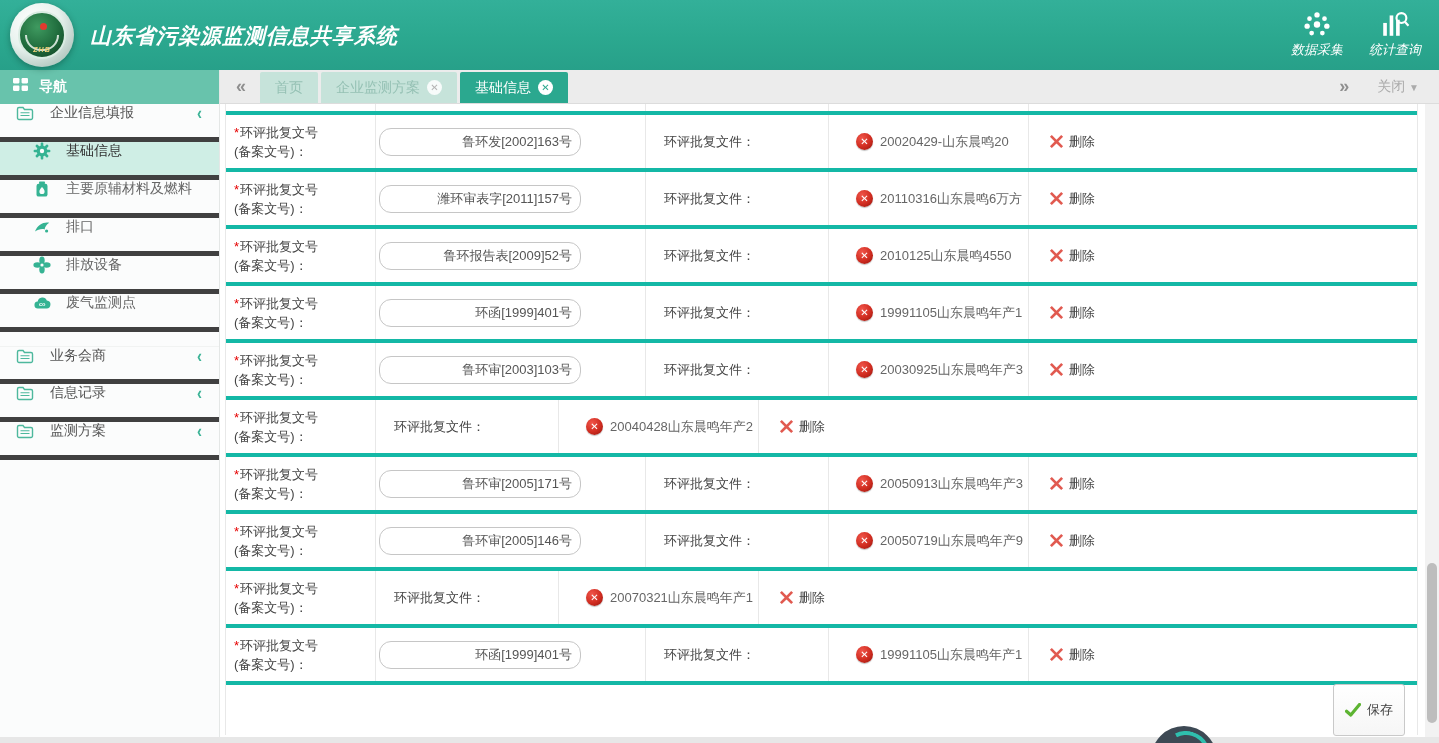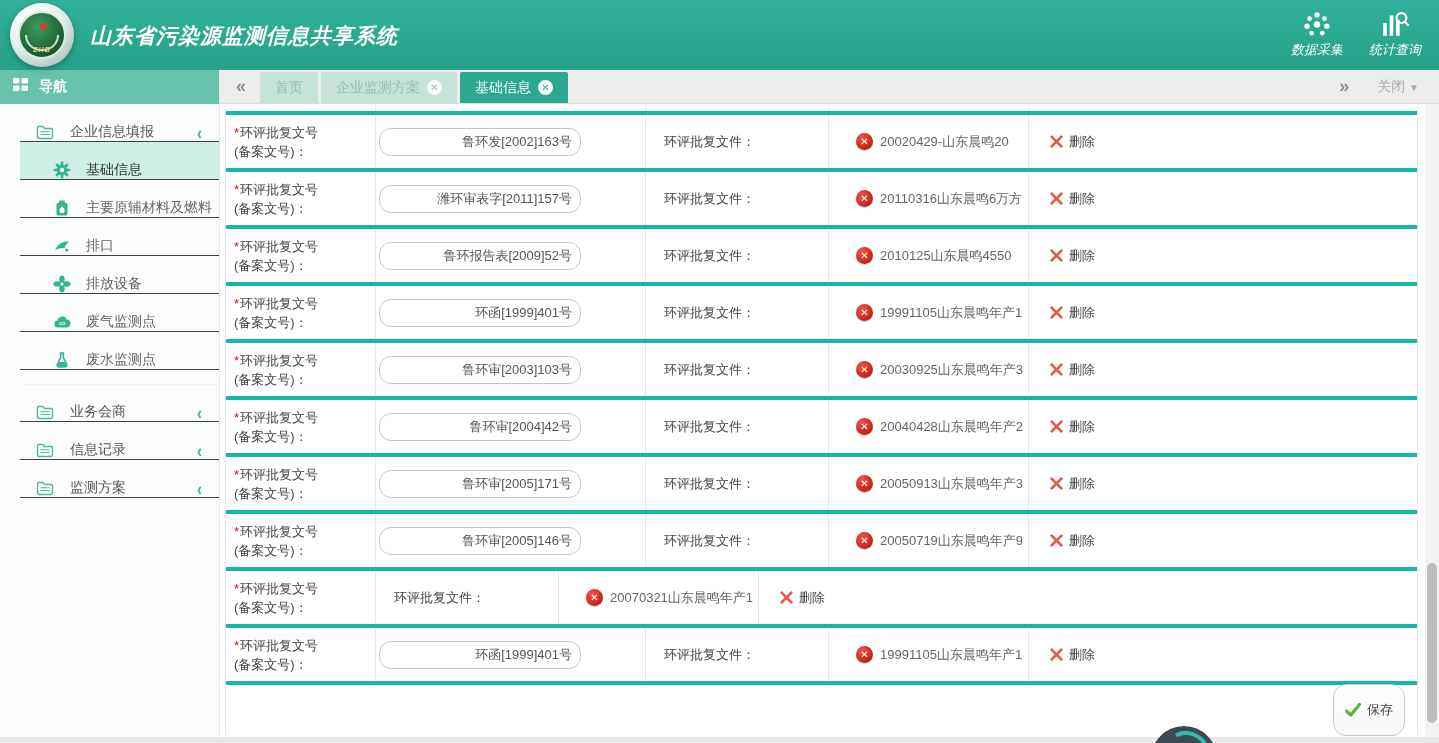--- a/index.html
+++ b/index.html
@@ -24,22 +24,22 @@
   .hdr-actions { position:absolute; right:18px; top:8px; display:flex; gap:26px;margin-left:28px; }
   .hdr-btn { display:flex; flex-direction:column; align-items:center; gap:3px; color:#fff; cursor:pointer; }
   .hdr-btn .ico { height:30px; display:flex; align-items:flex-end; }
   .hdr-btn .lab { font-size:13px; }
 
   
   .sidebar { position:absolute; left:0; top:70px; width:220px; height:673px; background:#fbfcfc;
     border-right:1px solid #e4e7e6; }
   .nav-head { height:34px; background:#68c3ac; color:#fff; display:flex; align-items:center;
     padding-left:13px; gap:8px; font-size:14px; font-weight:bold; }
-  .side-item { position:relative; height:38px; display:flex; align-items:flex-end;
-    border-bottom:1px solid #404040; font-size:14px; color:#666; cursor:pointer; background:#fbfcfc;margin-left:20px; }
+  .side-item { position:relative; height:38px; display:flex; align-items:flex-start;
+    border-bottom:5px solid #404040; font-size:14px; color:#666; cursor:pointer; background:#fbfcfc; }
   .side-item.group { color:#555; }
   .side-item.group .s-lab { margin-left:50px; }
   .side-item.group .s-ico { position:absolute; left:16px; }
   .side-item.child .s-ico { position:absolute; left:33px; }
   .side-item.child .s-lab { margin-left:66px; }
   .side-item.selected { background:#cfeee5; color:#333; }
   .side-item.gap { margin-top:14px; border-top:1px solid #f1f3f2; }
   .s-ico { width:18px; height:18px; display:flex; }
   .chev { position:absolute; right:17px; color:#3cb396; font-size:15px; font-weight:bold;
     transform:scaleY(1.2); }
@@ -76,21 +76,21 @@
   .doc-input { width:202px; height:28px; border:1px solid #c6c6c6; border-radius:12px;
     padding:0 8px; font-size:13px; color:#555; font-family:inherit; background:#fff;text-align:right; }
   .file-chip { display:flex; align-items:center; gap:7px; white-space:nowrap; }
   .rm-circle { width:17px; height:17px; border-radius:50%; flex:0 0 17px;
     background:radial-gradient(circle at 35% 30%,#f0554a 0%,#d02c20 55%,#8f130c 100%);
     color:#fff; font-size:10px; font-weight:bold; display:flex; align-items:center;
     justify-content:center; line-height:1; cursor:pointer; box-shadow:0 1px 1px rgba(0,0,0,.25); }
   .file-name { font-size:13px; color:#666; }
   .del-btn { display:flex; align-items:center; gap:5px; font-size:13px; color:#444; cursor:pointer; }
   .save-row { height:50px; display:flex; justify-content:flex-end; align-items:center; padding-right:12px; }
-  .save-btn { display:flex; align-items:center; gap:6px; border:1px solid #c9c9c9; border-radius:13px;
+  .save-btn { display:flex; align-items:center; gap:6px; border:1px solid #c9c9c9; border-radius:3px;
     background:linear-gradient(180deg,#ffffff,#f6f6f6); padding:16px 11px; font-size:13px;
     color:#444; cursor:pointer; font-family:inherit; }
 
   
   .scroll-track { position:absolute; right:0; top:104px; width:14px; height:639px; background:#f2f2f2; }
   .scroll-thumb { position:absolute; left:2px; top:459px; width:10px; height:160px; background:#bdbdbd; border-radius:5px; }
   .footer { position:absolute; left:0; bottom:0; width:1439px; height:6px; background:#e7e7e7; z-index:6; }
   .floaty { position:absolute; left:1151px; top:726px; width:66px; height:66px; border-radius:50%;
     background:#3d4954; z-index:7; cursor:pointer; }
   .floaty::after { content:""; position:absolute; left:11px; top:5px; width:40px; height:40px;
@@ -228,31 +228,20 @@
       </div>
       <div class="side-item child">
         <span class="s-ico">
           <svg width="18" height="18" viewBox="0 0 18 18">
             <path d="M5.2 14.5 a3.5 3.5 0 0 1 -0.5 -7 A4.7 4.7 0 0 1 13.8 6.6 A3.3 3.3 0 0 1 13.2 14.5 Z" fill="#35b393"></path>
             <text x="9.2" y="12.4" font-size="5.6" fill="#fbfcfc" text-anchor="middle" font-weight="bold" font-family="Liberation Sans,sans-serif">co</text>
           </svg>
         </span>
                  <span class="s-lab">废气监测点</span>
       </div>
-      <div class="side-item child">
-        <span class="s-ico">
-          <svg width="18" height="18" viewBox="0 0 18 18">
-            <g stroke="#35b393" fill="none" stroke-width="1.5">
-              <path d="M6.8 2 h4.4 M7.7 2 v4.3 L4.2 13.3 a1.9 1.9 0 0 0 1.8 2.6 h6 a1.9 1.9 0 0 0 1.8 -2.6 L10.3 6.3 V2"></path>
-            </g>
-            <path d="M6.2 11 L4.9 14 a1.3 1.3 0 0 0 1.2 1.8 h5.8 a1.3 1.3 0 0 0 1.2 -1.8 L11.8 11 Z" fill="#35b393"></path>
-          </svg>
-        </span>
-                 <span class="s-lab">废水监测点</span>
-      </div>
       <div class="side-item group gap">
         <span class="s-ico">
           <svg width="18" height="18" viewBox="0 0 18 18">
             <g stroke="#4db89d" fill="none" stroke-width="1.4">
               <path d="M1.5 5 a1.5 1.5 0 0 1 1.5 -1.5 h4 l1.5 2 h6.5 a1.5 1.5 0 0 1 1.5 1.5 v7 a1.5 1.5 0 0 1 -1.5 1.5 h-12 a1.5 1.5 0 0 1 -1.5 -1.5 Z"></path>
               <path d="M4.5 8.7 h9 M4.5 11.5 h9" stroke-width="1.1"></path>
             </g>
           </svg>
         </span>
                  <span class="s-lab">业务会商</span>
@@ -450,23 +439,20 @@
                 </svg>
               </span>
          <span class="del-lab">删除</span>
        </span>
      </div>
         </div>
         <div class="row">
           <div class="c c1">
        <div class="lbl"><span class="req">*</span><span class="l1">环评批复文号</span><br><span class="l2">(备案文号)：</span></div>
      </div>
-     <div class="c c2">
-       <input class="doc-input" type="text" value="鲁环审[2004]42号" style="">
-     </div>
      <div class="c c3">
             <span class="lbl fl">环评批复文件：</span>
           </div>
      <div class="c c4">
        <span class="file-chip">
          <span class="rm-circle">✕</span>
          <span class="file-name">20040428山东晨鸣年产2</span>
        </span>
      </div>
      <div class="c c5">

